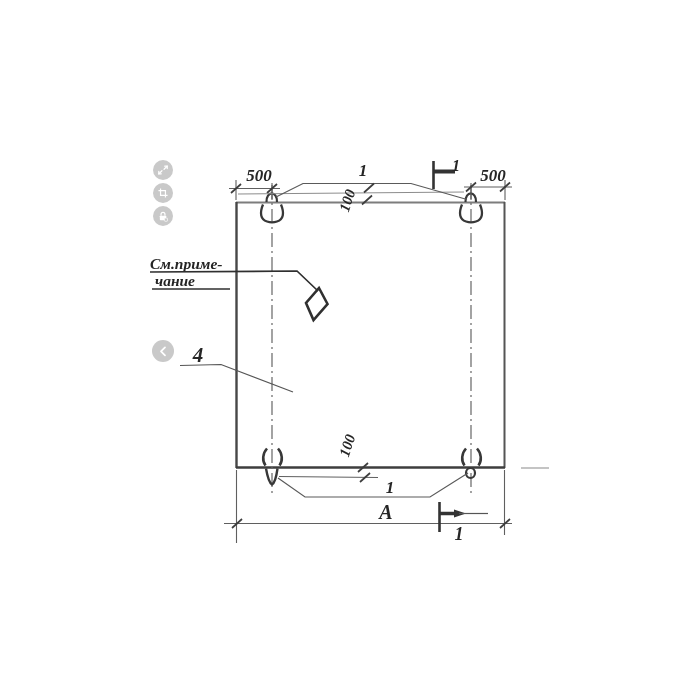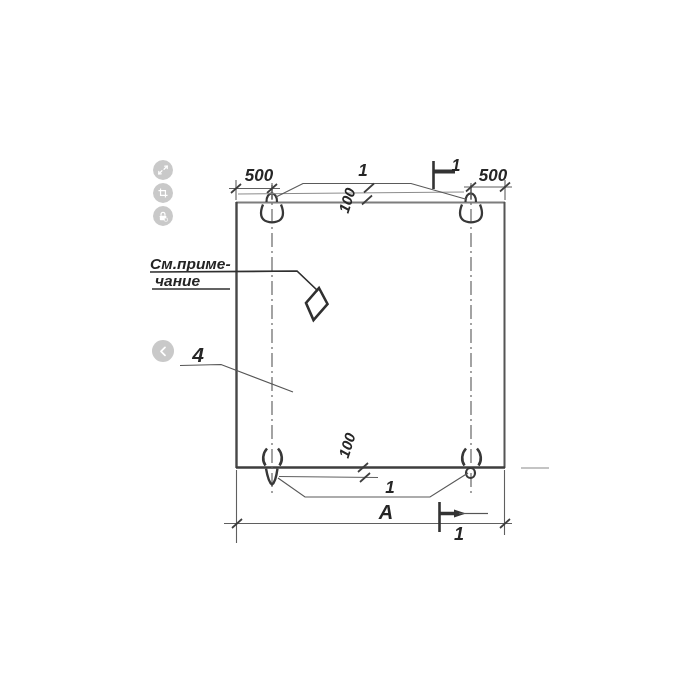--- a/index.html
+++ b/index.html
@@ -1,17 +1,17 @@
 <!DOCTYPE html>
 <html><head>
 <meta charset="utf-8">
 <style>
   html,body{margin:0;padding:0;background:#ffffff;}
   .stage{position:relative;width:700px;height:671px;background:#ffffff;overflow:hidden;
-         font-family:Liberation Sans, sans-serif;}
+         font-family:Liberation Serif, serif;}
   .drawing-svg{position:absolute;left:0;top:0;}
   .ctl{position:absolute;width:20px;height:20px;border:none;border-radius:50%;
        background:#c9c9c9;padding:0;display:flex;align-items:center;justify-content:center;
        cursor:pointer;}
   .ctl svg{display:block;}
   .ctl.prev{width:22px;height:22px;}
   .dimtxt{font-style:italic;font-weight:bold;fill:#262626;}
   .notetxt{font-style:italic;font-weight:bold;fill:#242424;}
 </style>
 </head>

